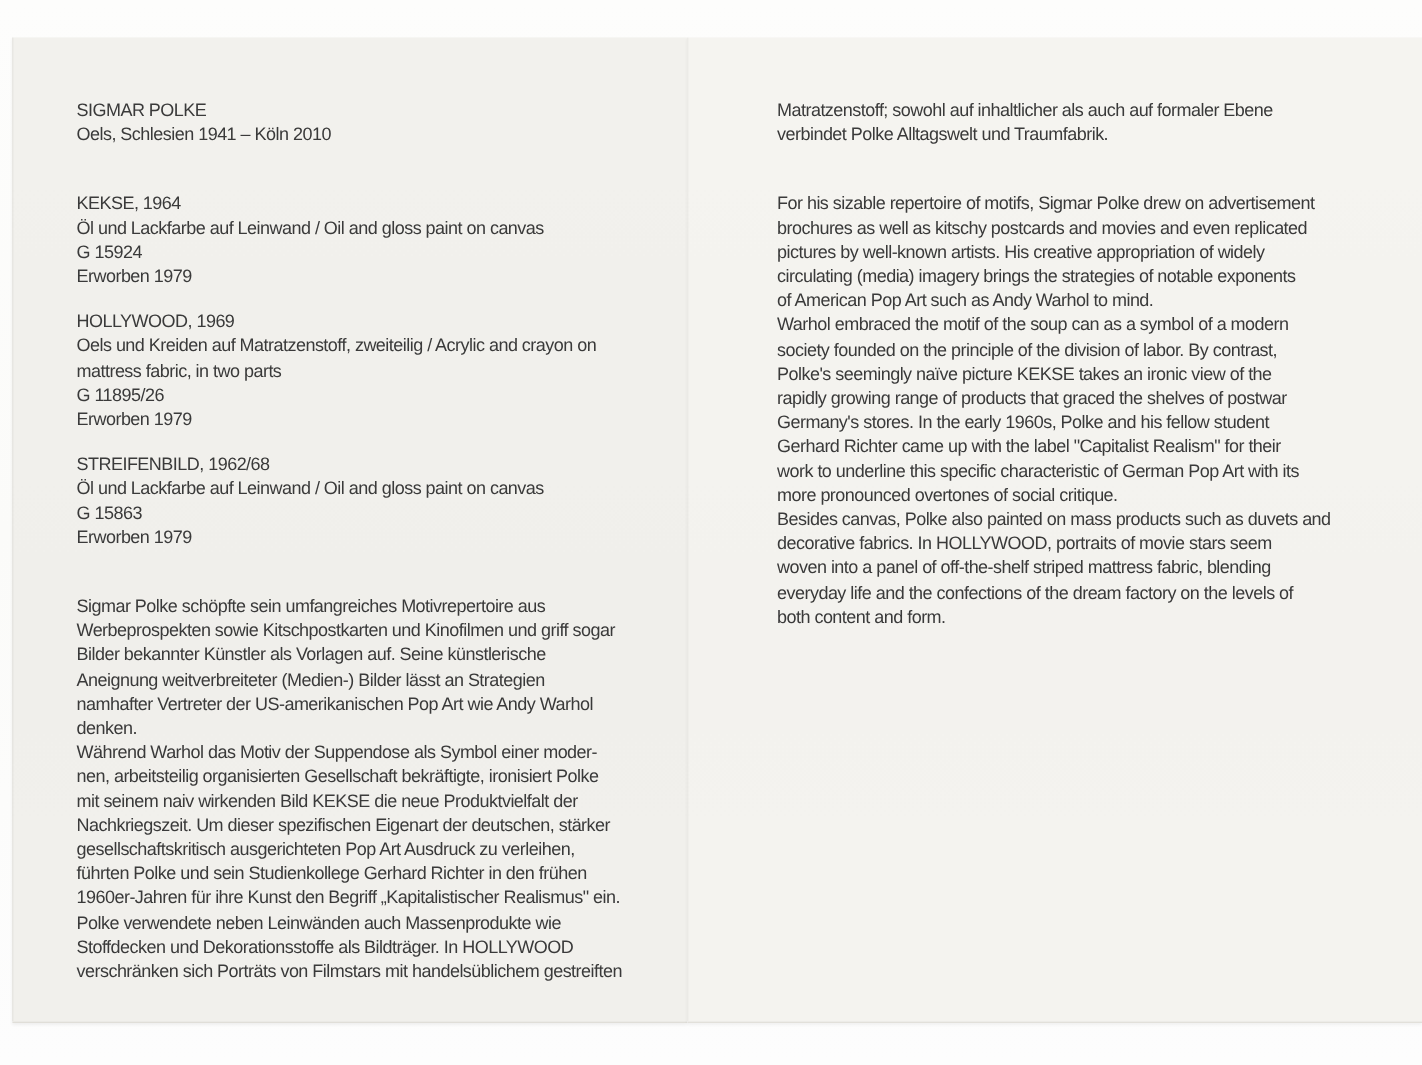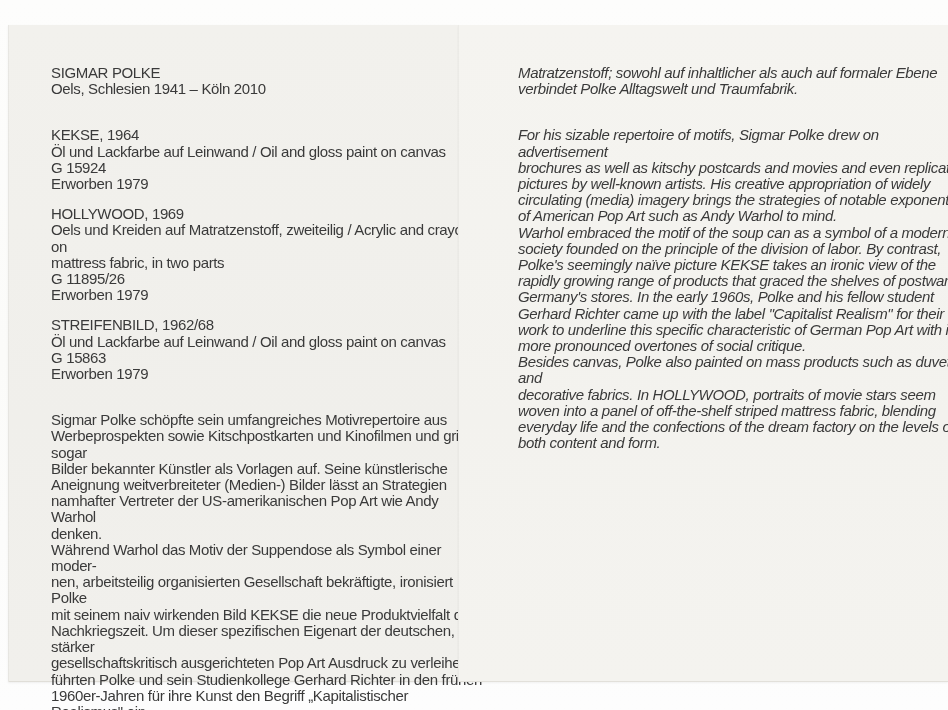--- a/index.html
+++ b/index.html
@@ -13,21 +13,21 @@
   .wall {
     position: relative;
     width: 948px;
     height: 710px;
     background: linear-gradient(180deg, #fdfdfc 0%, #fbfbf9 50%, #fdfdfd 100%);
   }
   .card {
     position: absolute;
     top: 25px;
     height: 657px;
-    font-size: 15px;
+    font-size: 12px;
     letter-spacing: -0.35px;
     line-height: 16.2px;
     color: #3a3a3a;
   }
   .card-left {
     left: 8px;
     width: 450px;
     background: linear-gradient(180deg, #f2f1ed 0%, #f0efeb 60%, #f1f0ec 100%);
     padding: 40px 0 0 42px;
     border-bottom: 1px solid #e0ded8;
@@ -35,21 +35,20 @@
     box-shadow: 0 1px 2px rgba(0,0,0,0.06);
   }
   .card-right {
     left: 458px;
     width: 490px;
     background: linear-gradient(180deg, #f5f4f0 0%, #f3f2ee 60%, #f4f3ef 100%);
     padding: 40px 0 0 59px;
     border-bottom: 1px solid #e2e0da;
     border-left: 1px solid rgba(0,0,0,0.035);
     box-shadow: 0 1px 2px rgba(0,0,0,0.05);
-    font-style: italic;
   }
   .prewrap { white-space: pre-line; }
   .textblock { margin-right: -24px; } 
   .artist-block { margin-bottom: 30px; }
   .work-block { margin-bottom: 14px; }
   .essay { margin-top: 30px; }
   .essay-cont { margin-top: 0; }
 </style>
 </head>
 <body>

